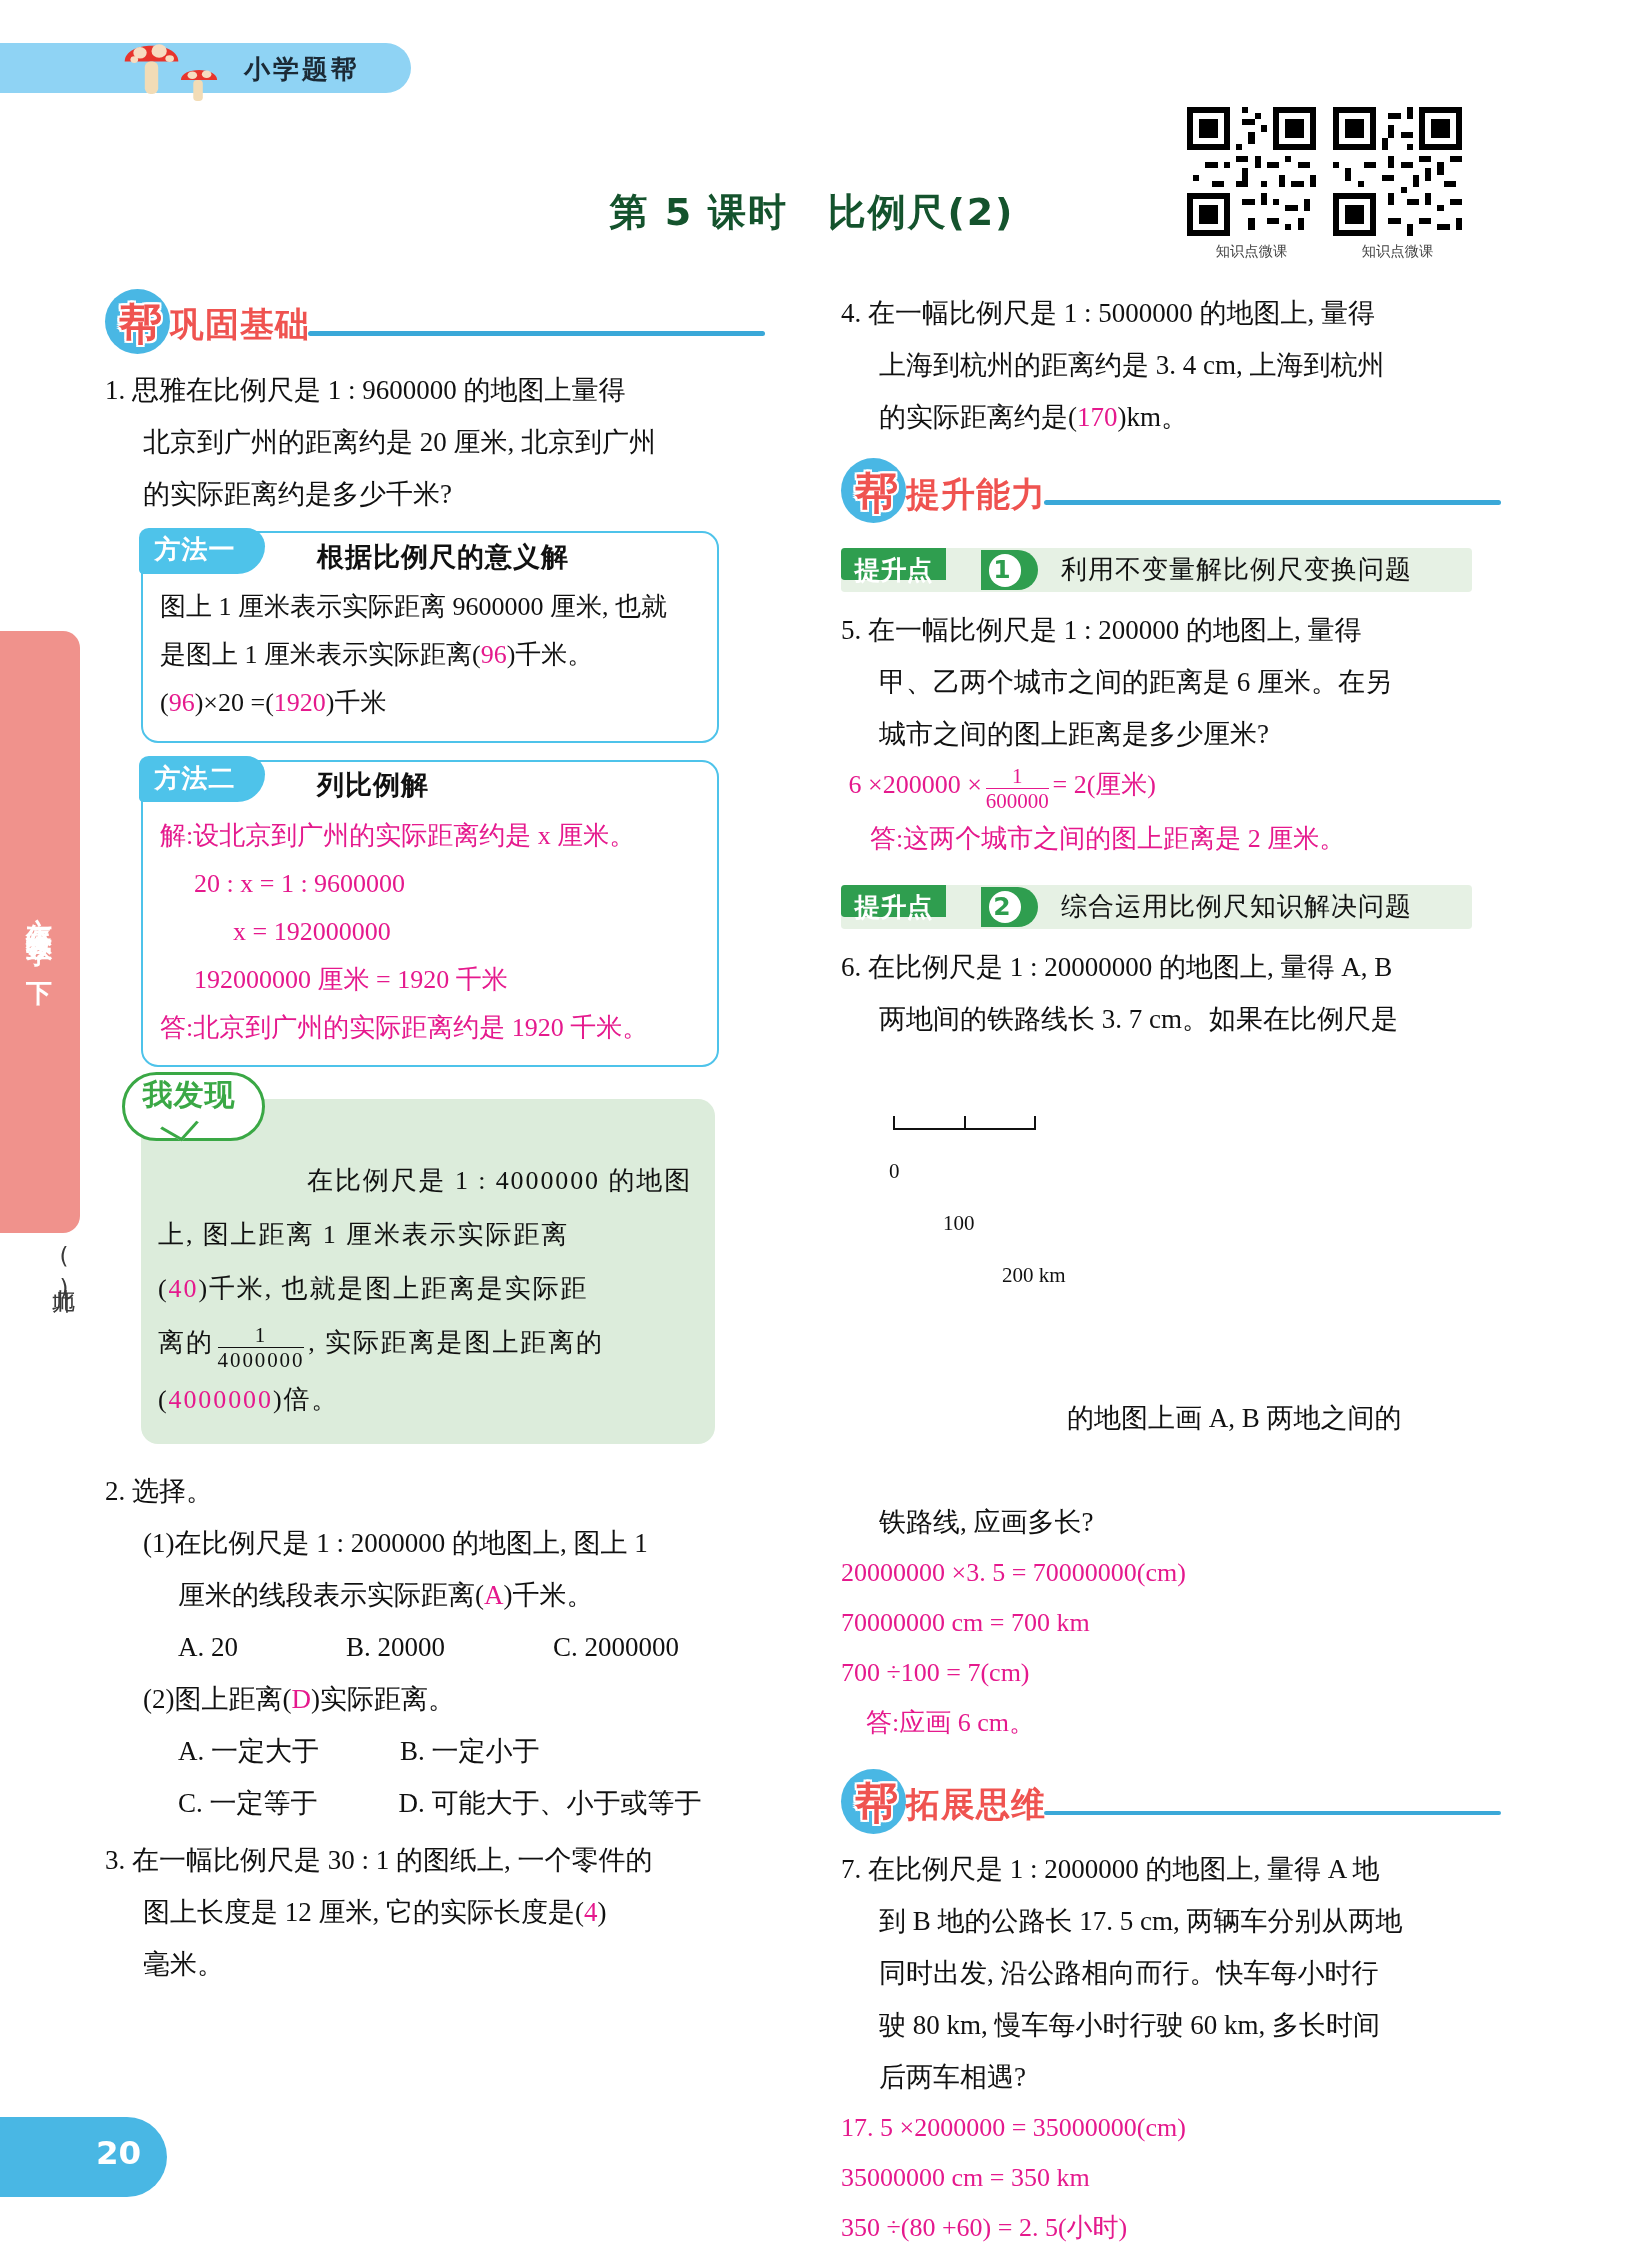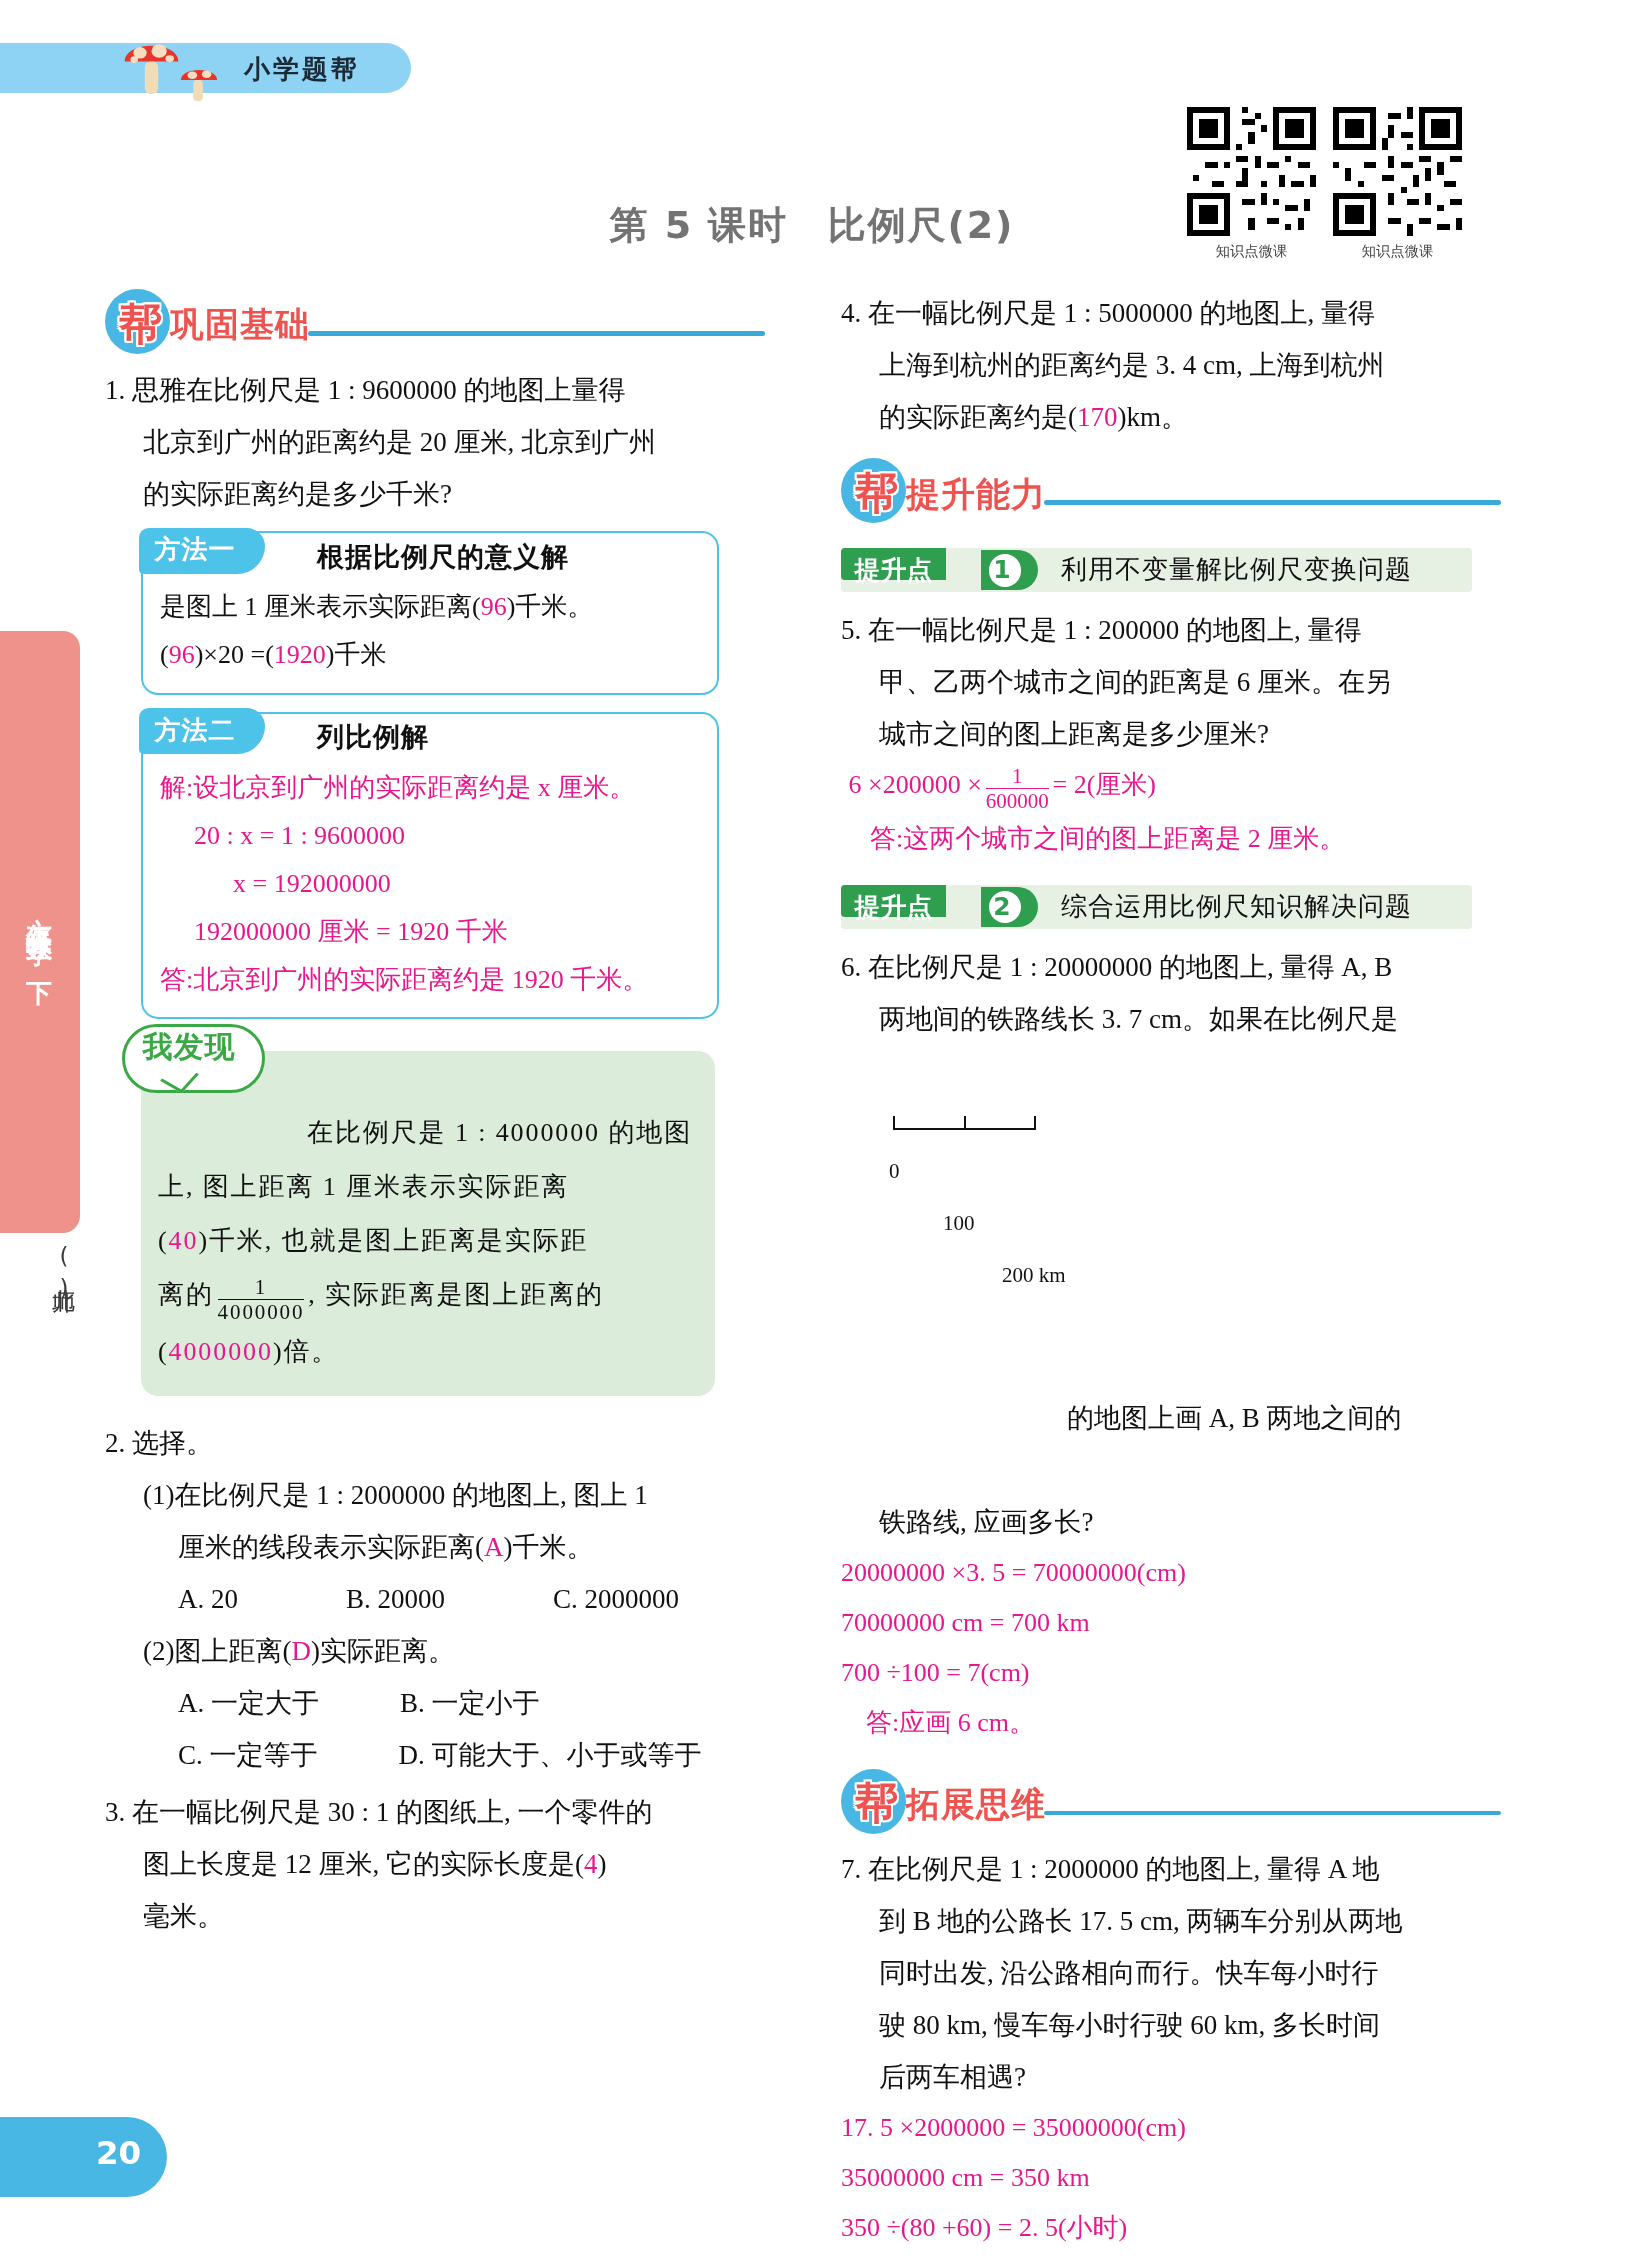--- a/index.html
+++ b/index.html
@@ -58,24 +58,24 @@
     background:#49b7e4; border-radius:0 40px 40px 0;
   }
   .page-num{
     position:absolute; left:96px; top:2134px;
     font-family:"DejaVu Sans", sans-serif;
     font-size:32.5px; font-weight:bold; color:#ffffff;
   }
 
   
   .page-title{
-    position:absolute; left:0; top:200px; width:1624px;
+    position:absolute; left:0; top:187px; width:1624px;
     text-align:center;
     font-family:"DejaVu Sans", sans-serif;
-    font-weight:bold; font-size:38px; color:#737373;
+    font-weight:bold; font-size:38px; color:#14532d;
     letter-spacing:1.9px;
   }
 
   
   .qr-wrap{ position:absolute; top:107px; }
   .qr-a{ left:1187px; }
   .qr-b{ left:1333px; }
   .qr-box{ width:129px; height:129px; background:#fff; }
   .qr-cap{
     width:129px; text-align:center; margin-top:1.9px;
@@ -376,20 +376,21 @@
 
   <div class="q">
     <div class="q-line">1. 思雅在比例尺是 1 : 9600000 的地图上量得</div>
     <div class="q-line indent">北京到广州的距离约是 20 厘米, 北京到广州</div>
     <div class="q-line indent">的实际距离约是多少千米?</div>
   </div>
 
   <div class="mbox">
     <div class="mtag">方法一</div>
     <div class="mhead">根据比例尺的意义解</div>
+    <div class="mline">图上 1 厘米表示实际距离 9600000 厘米, 也就</div>
     <div class="mline"><span>是图上 1 厘米表示实际距离(</span><span class="ans">96</span><span>)千米。</span></div>
     <div class="mline"><span>(</span><span class="ans">96</span><span>)×20 =(</span><span class="ans">1920</span><span>)千米</span></div>
   </div>
 
   <div class="mbox">
     <div class="mtag">方法二</div>
     <div class="mhead">列比例解</div>
     <div class="mline hand">解:设北京到广州的实际距离约是 x 厘米。</div>
     <div class="mline hand c">20 : x = 1 : 9600000</div>
     <div class="mline hand c2">x = 192000000</div>

